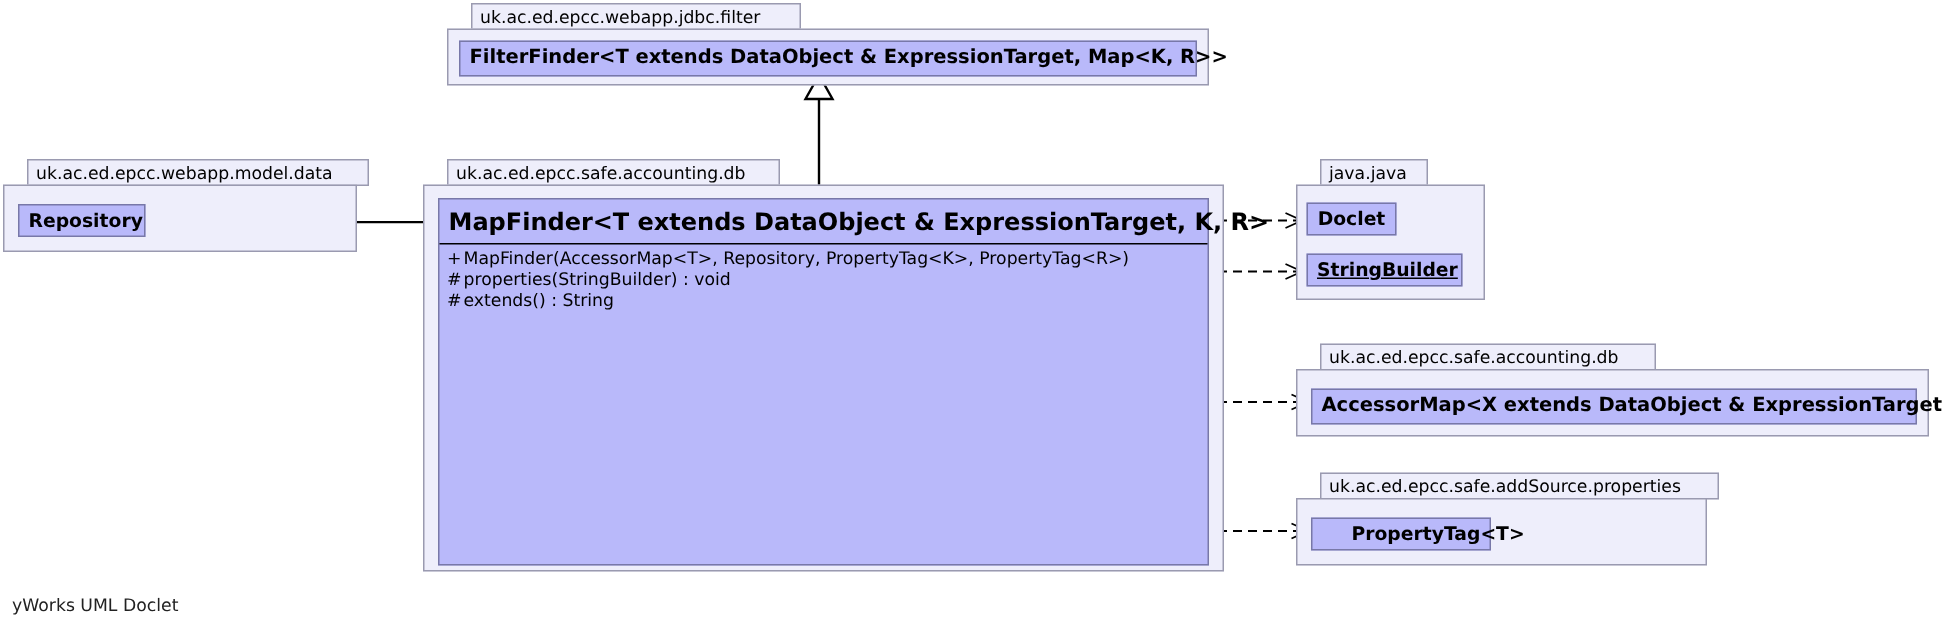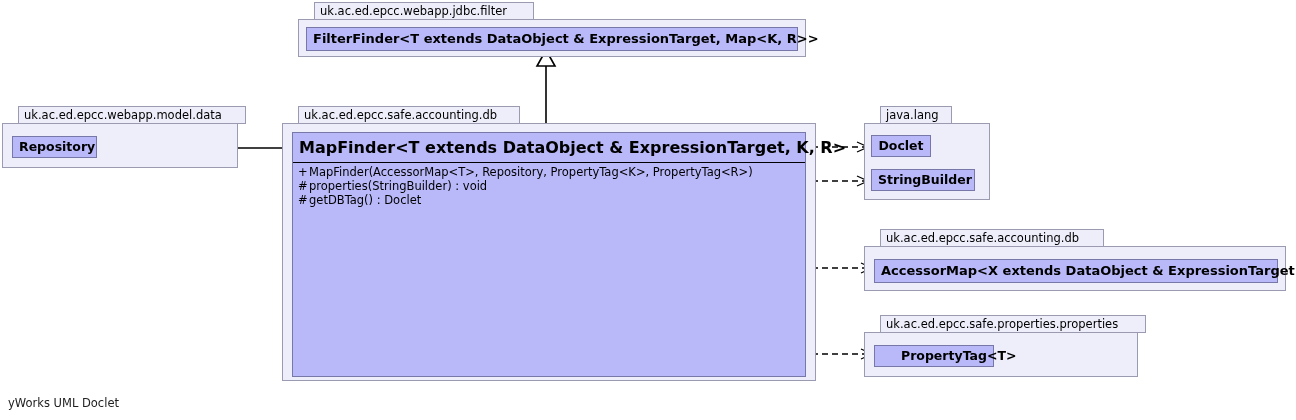--- a/index.html
+++ b/index.html
@@ -157,47 +157,47 @@
     <div class="uml-class with-members" style="left:10px; top:26px; width:514px; height:245px;">
       <div class="uml-title" style="font-size:16px; line-height:29px; height:30px;">MapFinder&lt;T extends DataObject &amp; ExpressionTarget, K, R&gt;</div>
       <div class="uml-members">
         <div class="member">
           <span class="vis">+</span><span>MapFinder(AccessorMap&lt;T&gt;, Repository, PropertyTag&lt;K&gt;, PropertyTag&lt;R&gt;)</span>
         </div>
         <div class="member">
           <span class="vis">#</span><span>properties(StringBuilder) : void</span>
         </div>
         <div class="member">
-          <span class="vis">#</span><span>getDBTag() : Doclet</span>
+          <span class="vis">#</span><span>extends() : String</span>
         </div>
       </div>
     </div>
   </div>
 
   <div class="package" style="left:864px; top:106px; width:126px; height:94px;">
-    <div class="pkg-tab" style="width:72px;">java.lang</div>
+    <div class="pkg-tab" style="width:72px;">java.java</div>
     <div class="pkg-body" style="width:126px; height:77px;"></div>
     <div class="uml-class" style="left:7px; top:29px; width:60px; height:22px;">
       <div class="uml-title" style="font-size:12.5px; line-height:20px;">Doclet</div>
     </div>
-    <div class="uml-class" style="left:7px; top:63px; width:104px; height:22px;">
+    <div class="uml-class" style="left:7px; top:63px; width:104px; height:22px;text-decoration:underline;">
       <div class="uml-title" style="font-size:12.5px; line-height:20px;">StringBuilder</div>
     </div>
   </div>
 
   <div class="package" style="left:864px; top:229px; width:422px; height:62px;">
     <div class="pkg-tab" style="width:224px;">uk.ac.ed.epcc.safe.accounting.db</div>
     <div class="pkg-body" style="width:422px; height:45px;"></div>
     <div class="uml-class" style="left:10px; top:30px; width:404px; height:24px;">
       <div class="uml-title" style="font-size:13px; line-height:22px;">AccessorMap&lt;X extends DataObject &amp; ExpressionTarget&gt;</div>
     </div>
   </div>
 
   <div class="package" style="left:864px; top:315px; width:274px; height:62px;">
-    <div class="pkg-tab" style="width:266px;">uk.ac.ed.epcc.safe.properties.properties</div>
+    <div class="pkg-tab" style="width:266px;">uk.ac.ed.epcc.safe.addSource.properties</div>
     <div class="pkg-body" style="width:274px; height:45px;"></div>
     <div class="uml-class" style="left:10px; top:30px; width:120px; height:22px;">
       <div class="uml-title" style="font-size:12.5px; line-height:20px;margin-left:20px;">PropertyTag&lt;T&gt;</div>
     </div>
   </div>
 
   <div class="footer">yWorks UML Doclet</div>
 
 </div>
 

